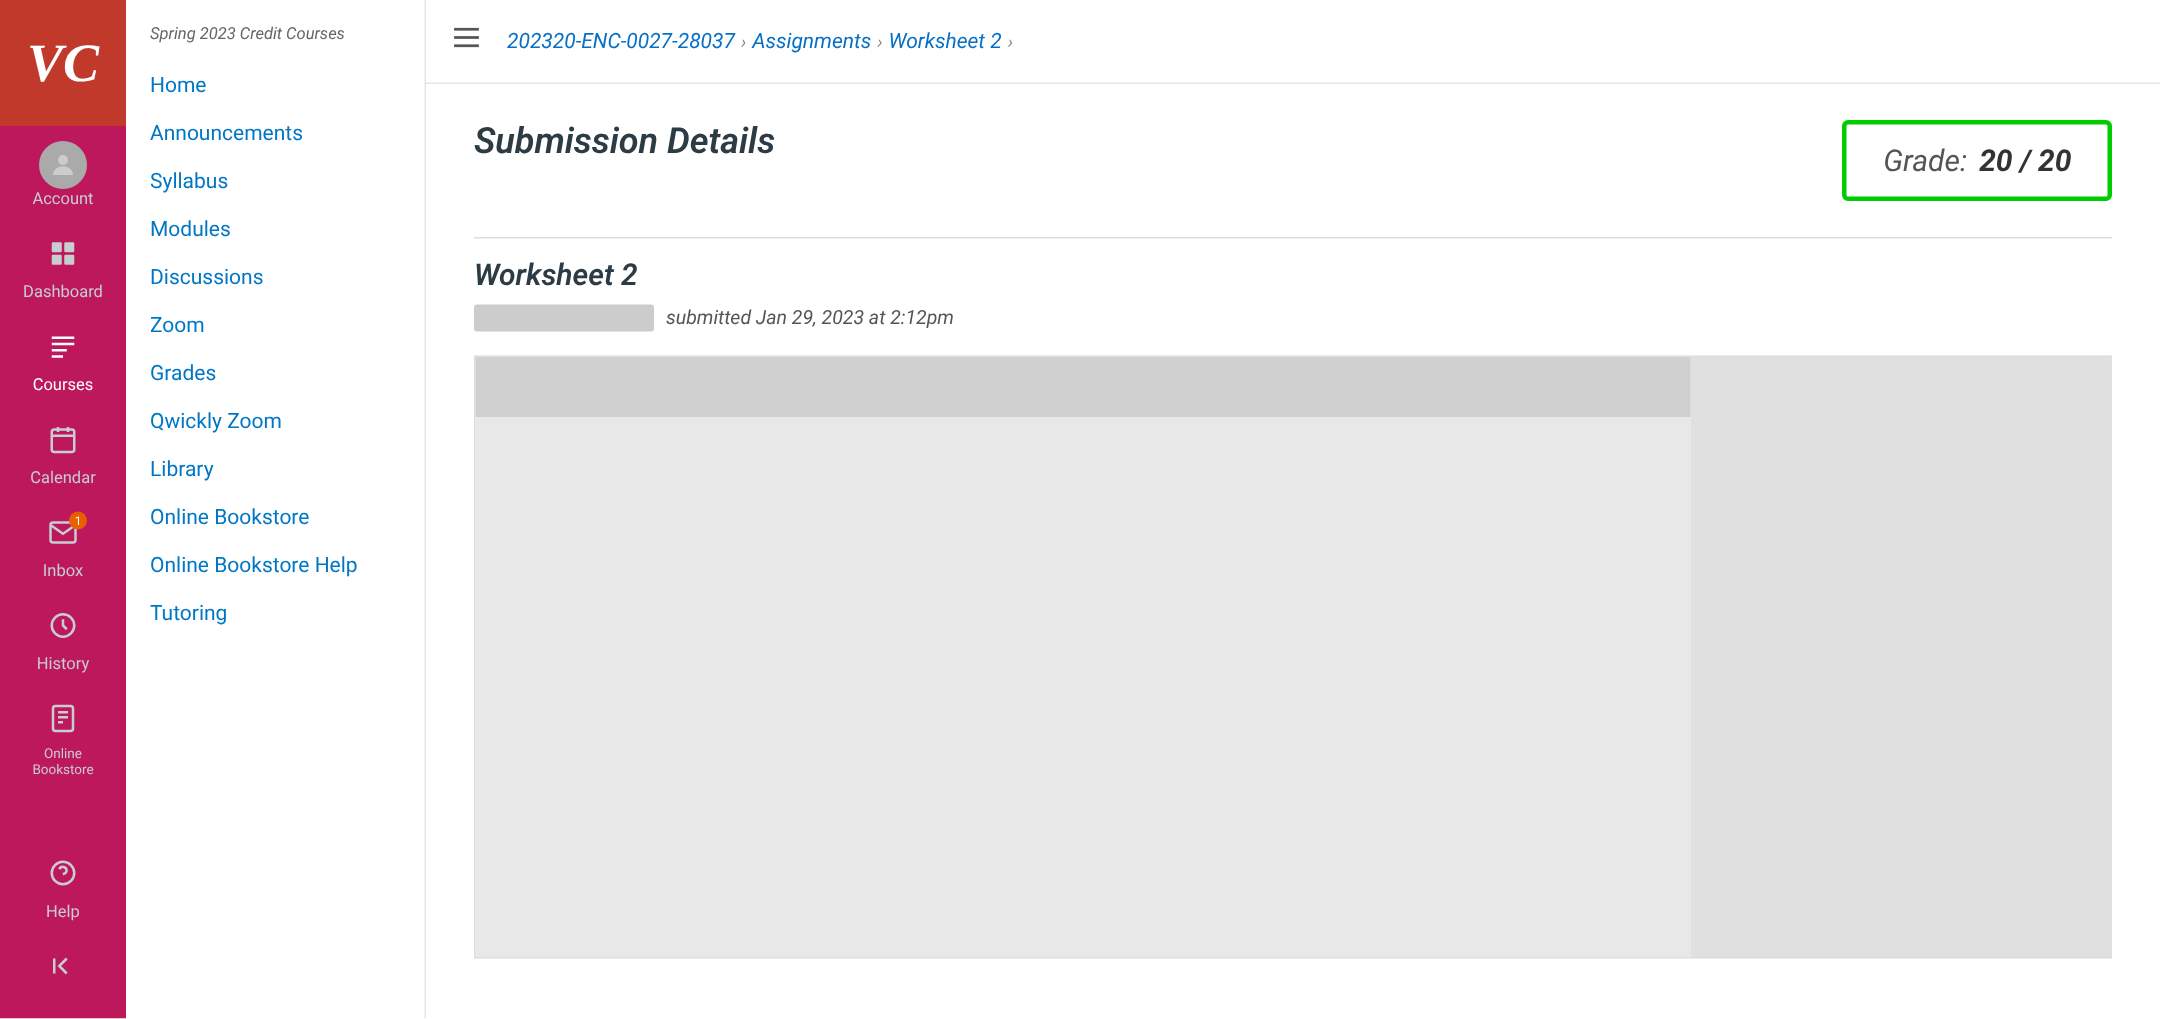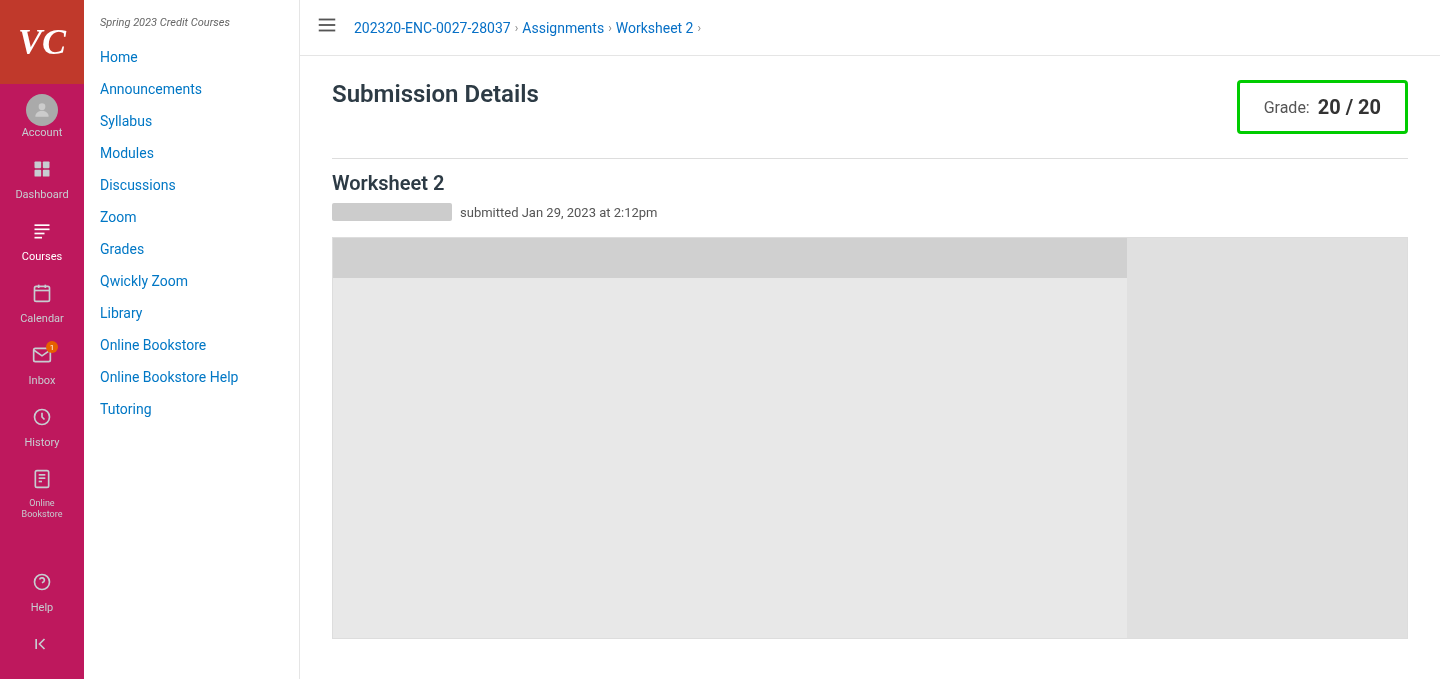--- a/index.html
+++ b/index.html
@@ -78,21 +78,21 @@
     .nav-bottom {
       margin-top: auto;
       width: 100%;
       display: flex;
       flex-direction: column;
       align-items: center;
     }
 
     
     .sidebar {
-      width: 216px;
+      width: 200px;
       border-right: 1px solid #e5e5e5;
       height: 679px;
       overflow-y: auto;
       flex-shrink: 0;
       padding: 16px 0;
     }
 
     .course-label {
       font-size: 11px;
       color: #666;
@@ -109,20 +109,21 @@
       cursor: pointer;
     }
 
     
     .main {
       flex: 1;
       display: flex;
       flex-direction: column;
       height: 666px;
       overflow: hidden;
+      font-style: italic;
     }
 
     
     .top-header {
       display: flex;
       align-items: center;
       padding: 0 16px;
       height: 56px;
       border-bottom: 1px solid #e5e5e5;
       flex-shrink: 0;
@@ -176,21 +177,21 @@
     .grade-box {
       border: 3px solid #00CC00;
       padding: 12px 24px;
       border-radius: 4px;
       display: flex;
       align-items: center;
       gap: 8px;
     }
 
     .grade-label {
-      font-size: 16px;
+      font-size: 20px;
       color: #555;
     }
 
     .grade-value {
       font-size: 20px;
       font-weight: bold;
       color: #333;
     }
 
     .divider {

